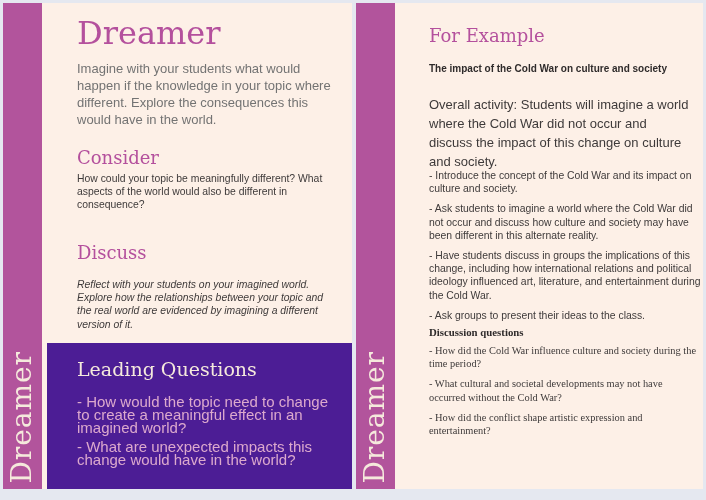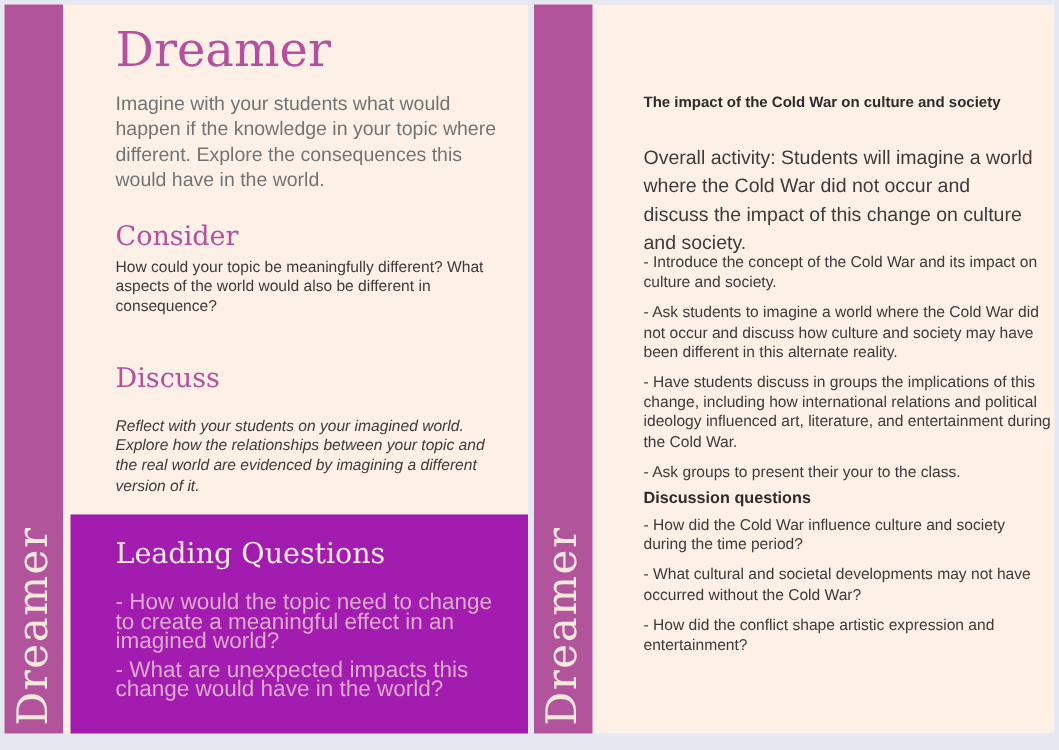--- a/index.html
+++ b/index.html
@@ -48,21 +48,21 @@
     font-size:13px;line-height:17px;
     color:#737373;
   }
   .small-text{
     font-size:10.4px;line-height:13.2px;
     color:#3e3a3a;
   }
   .pos{position:absolute;}
   .lq-box{
     position:absolute;left:44px;top:340px;width:305px;height:146px;
-    background:#a21caf;
+    background:#4c1d95;
   }
   .lq-heading{
     position:absolute;left:30px;top:14px;
     font-family:"DejaVu Serif","Liberation Serif",serif;
     font-size:19px;line-height:24px;
     color:#f5e9dc;
   }
   .lq-question{
     position:absolute;left:30px;width:252px;
     font-size:15px;line-height:13.2px;
@@ -82,21 +82,21 @@
   .overview-text{
     position:absolute;left:73px;top:92px;width:264px;
     font-size:13px;line-height:19px;
     color:#3e3a3a;
   }
   .steps{
     position:absolute;left:73px;top:166px;width:272px;
   }
   .steps .para{margin:0 0 7px 0;}
   .discussion{
-    position:absolute;left:73px;top:322px;width:272px;
+    position:absolute;left:73px;top:322px;width:272px;font-family:Liberation Serif, serif;
   }
   .discussion-heading{
     font-size:10.8px;line-height:14px;font-weight:bold;
     color:#2f2b2b;
     margin:0 0 5px 0;
   }
   .discussion .para{margin:0 0 7px 0;}
 </style>
 </head>
 <body>
@@ -121,30 +121,31 @@
     <div class="lq-question" style="top:52px;">- How would the topic need to change to create a meaningful effect in an imagined world?</div>
     <div class="lq-question" style="top:97px;">- What are unexpected impacts this change would have in the world?</div>
   </div>
 </div>
 
 <div class="card card-right">
   <div class="sidebar">
     <div class="vertical-title">Dreamer</div>
   </div>
 
+  <div class="example-heading">For Example</div>
 
   <div class="example-title">The impact of the Cold War on culture and society</div>
 
   <div class="overview-text">Overall activity: Students will imagine a world where the Cold War did not occur and discuss the impact of this change on culture and society.</div>
 
   <div class="steps">
     <div class="small-text para">- Introduce the concept of the Cold War and its impact on culture and society.</div>
     <div class="small-text para">- Ask students to imagine a world where the Cold War did not occur and discuss how culture and society may have been different in this alternate reality.</div>
     <div class="small-text para">- Have students discuss in groups the implications of this change, including how international relations and political ideology influenced art, literature, and entertainment during the Cold War.</div>
-    <div class="small-text para">- Ask groups to present their your to the class.</div>
+    <div class="small-text para">- Ask groups to present their ideas to the class.</div>
   </div>
 
   <div class="discussion">
     <div class="discussion-heading">Discussion questions</div>
     <div class="small-text para">- How did the Cold War influence culture and society during the time period?</div>
     <div class="small-text para">- What cultural and societal developments may not have occurred without the Cold War?</div>
     <div class="small-text para">- How did the conflict shape artistic expression and entertainment?</div>
   </div>
 </div>
 

